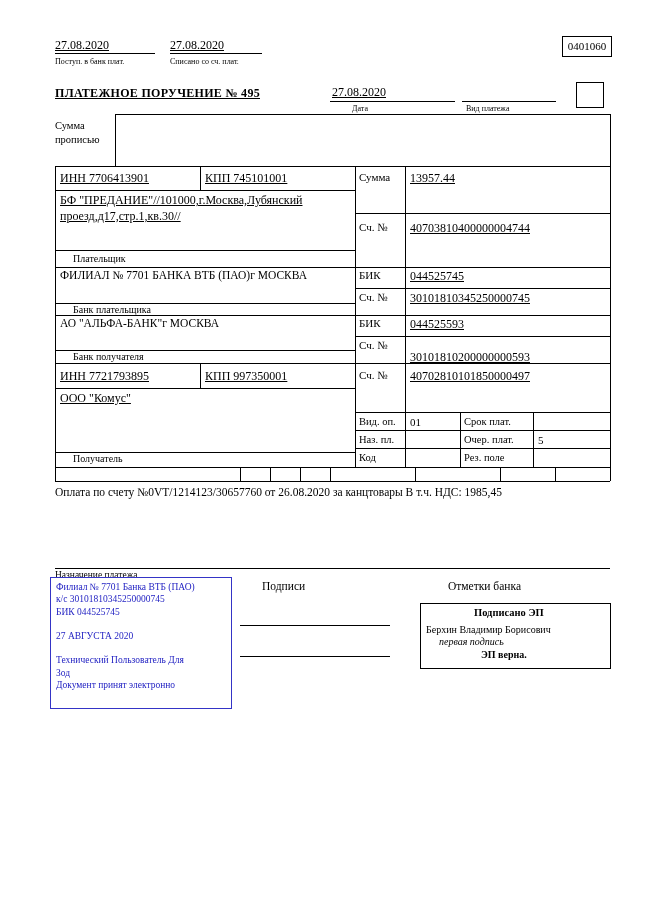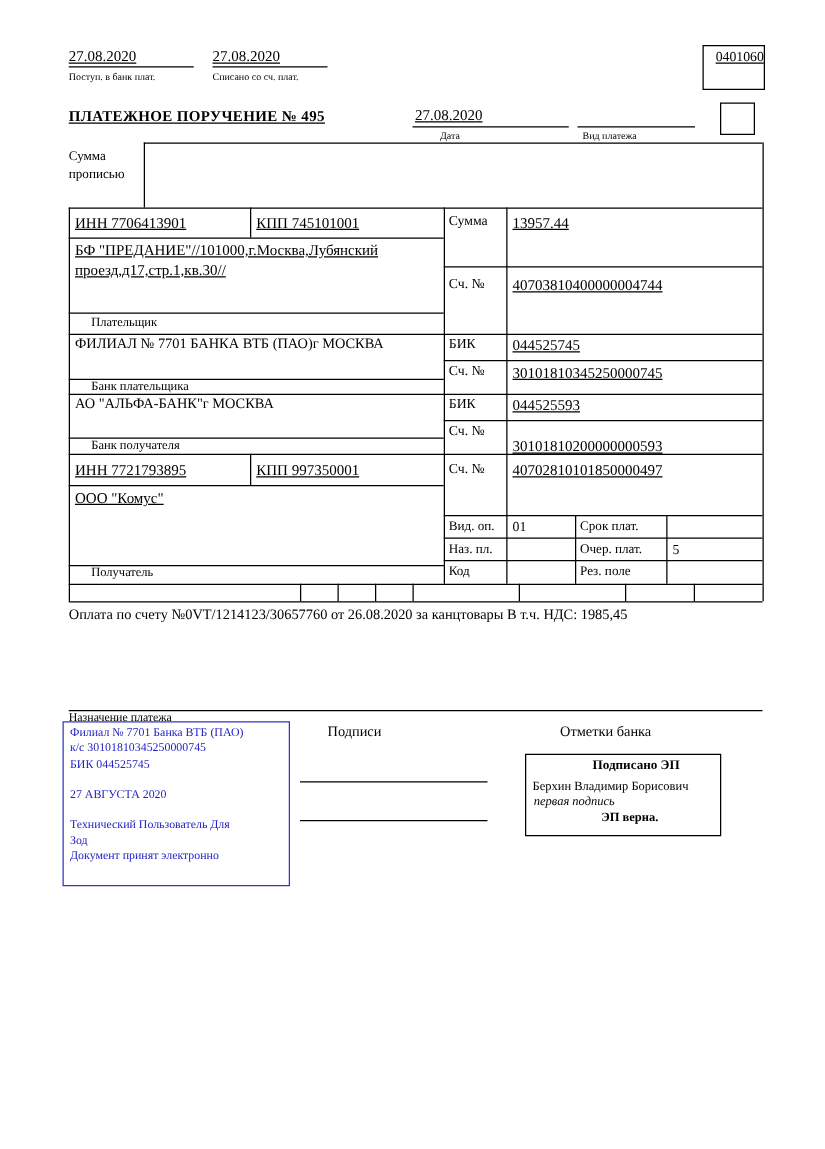--- a/index.html
+++ b/index.html
@@ -21,37 +21,37 @@
   .f8  { font-size: 8px; }
   .f9  { font-size: 9.5px; }
   .f10 { font-size: 10px; padding-left: 18px; }
   .f105{ font-size: 10.5px; }
   .f11 { font-size: 11px; }
   .f115{ font-size: 11.5px; }
   .f12 { font-size: 12px; text-decoration: underline; }
   .bold { font-weight: bold; }
   .box { position: absolute; border: 1px solid #000; }
   #form-code-box {
-    left: 562px; top: 36px; width: 50px; height: 36px;
-    text-align: right; font-size: 11px; line-height: 18px; text-decoration: underline;
+    left: 562px; top: 36px; width: 50px; height: 21px;
+    text-align: center; font-size: 11px; line-height: 18px;
   }
   #type-box { left: 576px; top: 82px; width: 28px; height: 26px; }
   #blue-stamp {
     position: absolute; left: 50px; top: 577px; width: 182px; height: 132px;
     border: 1px solid #3434c6; color: #2323c3;
     font-size: 9.5px; padding: 3px 5px; line-height: 1.3;
   }
   #blue-stamp .gap { margin-top: 12px; }
   #ep-stamp {
-    position: absolute; left: 420px; top: 603px; width: 157px; height: 66px;
+    position: absolute; left: 420px; top: 603px; width: 191px; height: 66px;
     border: 1px solid #000; font-size: 10px; padding: 3px 5px; line-height: 1.2;
   }
   #ep-stamp .ep-title { font-weight: bold; font-size: 10.5px; margin-left: 48px; }
   #ep-stamp .ep-name  { margin-top: 4px; }
-  #ep-stamp .ep-sub   { font-style: italic; margin-left: 1px; }
+  #ep-stamp .ep-sub   { font-style: italic; margin-left: 13px; }
   #ep-stamp .ep-ver   { font-weight: bold; margin-left: 55px; margin-top: 1px; }
 </style>
 </head>
 <body>
 
 <div id="page">
 
   <div class="abs f12" style="left:55px; top:38px;">27.08.2020</div>
   <div class="hline" style="left:55px; top:53px; width:100px;"></div>
   <div class="abs f8" style="left:55px; top:57px;">Поступ. в банк плат.</div>

